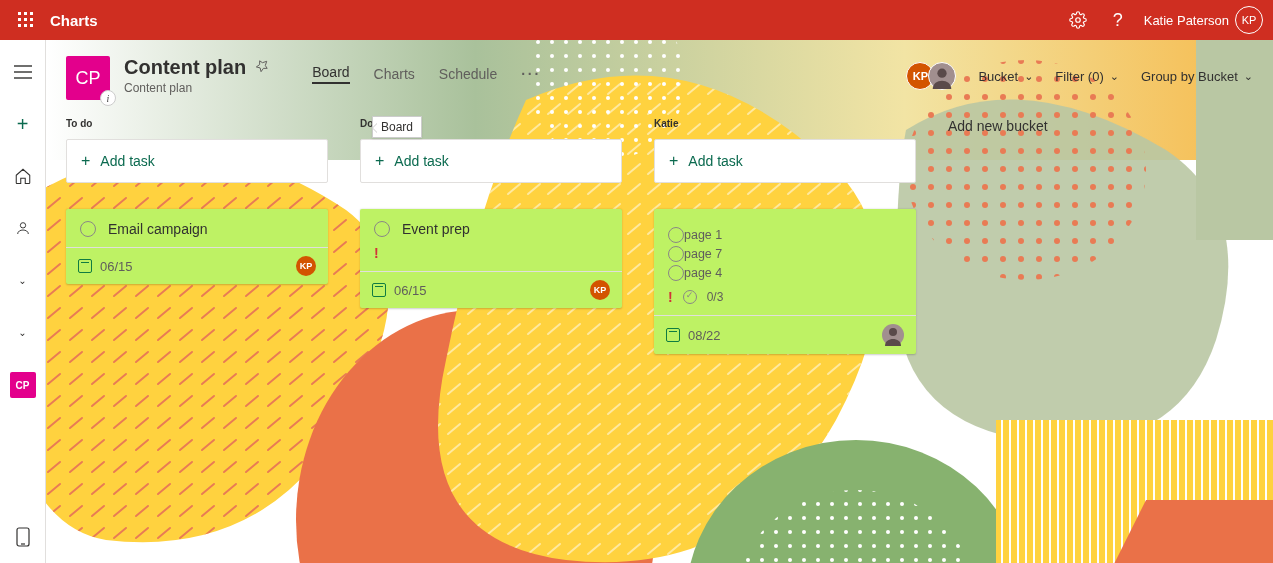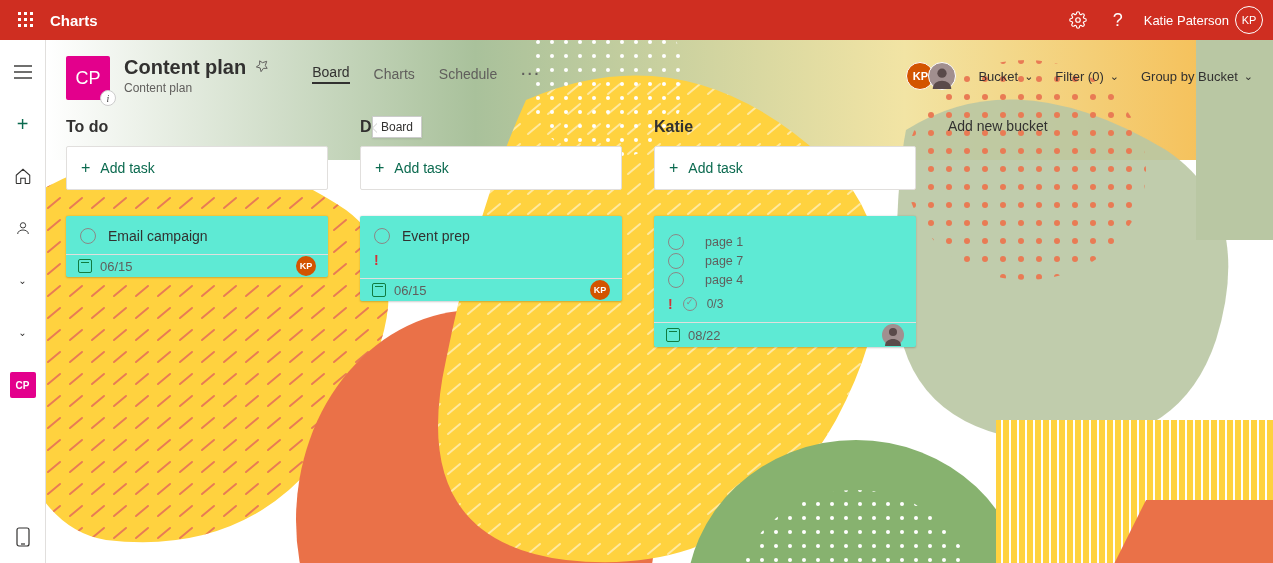--- a/index.html
+++ b/index.html
@@ -62,37 +62,37 @@
   .ctl{display:flex;align-items:center;gap:6px;font-size:13px;}
   .ctl .chev{font-size:11px;}
 
   .tooltip{position:absolute;z-index:3;top:76px;left:326px;background:#fff;border:1px solid #ccc;padding:3px 8px;font-size:12px;box-shadow:0 1px 2px rgba(0,0,0,.1);}
   .tooltip::before{content:"";position:absolute;left:-6px;top:6px;border:5px solid transparent;border-right-color:#ccc;}
   .tooltip::after{content:"";position:absolute;left:-5px;top:6px;border:5px solid transparent;border-right-color:#fff;}
 
   
   .board{position:relative;z-index:1;display:flex;gap:32px;padding:12px 20px;align-items:flex-start;}
   .bucket{width:262px;}
-  .bucket-title{font-weight:600;font-size:16px;margin:2px 0 10px;}
+  .bucket-title{font-weight:600;font-size:10px;margin:2px 0 10px;}
   .addtask{background:#fff;border:1px solid var(--border);border-radius:2px;display:flex;align-items:center;gap:10px;padding:12px 14px;color:var(--green);font-size:14px;cursor:pointer;}
   .addtask .plus{font-size:16px;font-weight:300;}
   .newbucket{font-size:14px;color:var(--text);margin-top:2px;}
 
-  .card{background:#5eead4;border-radius:2px;box-shadow:0 0.5px 2px rgba(0,0,0,.2);margin-top:26px;overflow:hidden;}
+  .card{background:#bef264;border-radius:2px;box-shadow:0 0.5px 2px rgba(0,0,0,.2);margin-top:26px;overflow:hidden;}
   .card-body{padding:12px 14px 10px;}
   .card-row{display:flex;align-items:center;gap:12px;}
   .circle{width:16px;height:16px;border:1px solid #8a8886;border-radius:50%;flex-shrink:0;}
   .card-title{font-size:14px;}
   .sub-items{margin-top:6px;}
-  .sub-items .card-row{gap:21px;margin:3px 0;}
+  .sub-items .card-row{gap:0;margin:3px 0;}
   .sub-items .sub-label{font-size:12.5px;color:var(--muted);}
   .priority{color:var(--red-bright);font-weight:700;margin-top:8px;font-size:14px;}
   .progress-row{display:flex;align-items:center;gap:10px;margin-top:8px;}
   .progress-row .count{font-size:12px;color:var(--muted);}
-  .card-foot{border-top:1px solid var(--border);padding:1px 12px;display:flex;align-items:center;justify-content:space-between;}
+  .card-foot{border-top:1px solid var(--border);padding:8px 12px;display:flex;align-items:center;justify-content:space-between;}
   .date{display:flex;align-items:center;gap:8px;font-size:13px;color:var(--muted);}
   .cal{width:14px;height:14px;border:1px solid #107c41;border-radius:2px;position:relative;}
   .cal::before{content:"";position:absolute;top:2px;left:2px;right:2px;height:1px;background:#107c41;}
   .kp-small{width:20px;height:20px;border-radius:50%;background:#d35400;color:#fff;font-size:9px;display:flex;align-items:center;justify-content:center;font-weight:600;}
   .img-small{width:22px;height:22px;border-radius:50%;background:#a18f8f;}
   .checkring{width:14px;height:14px;border:1px solid #8a8886;border-radius:50%;position:relative;}
   .checkring::after{content:"✓";position:absolute;font-size:9px;top:-1px;left:2px;color:#8a8886;}
 </style>
 </head>
 <body>

